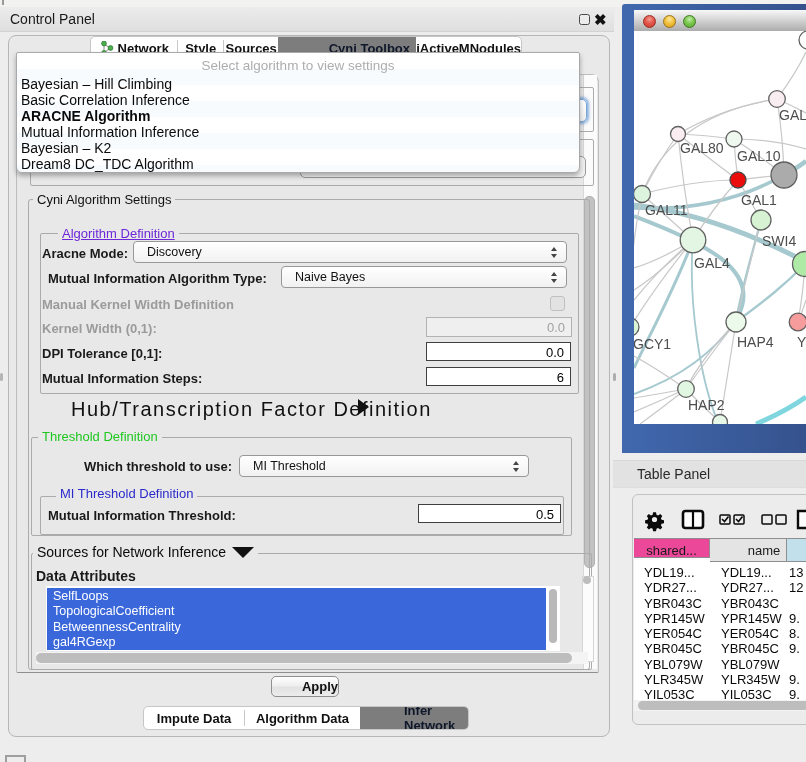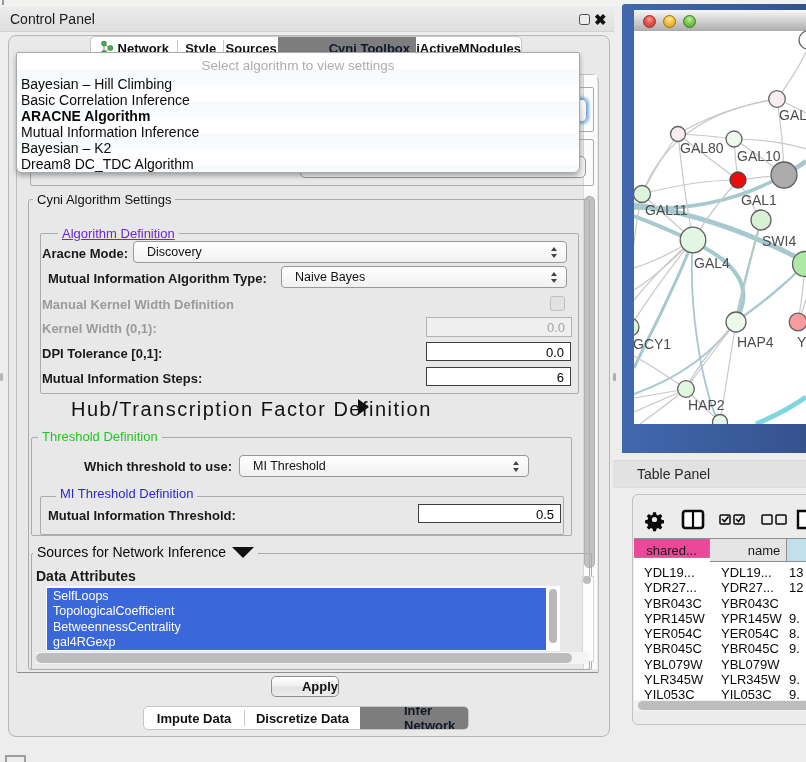--- a/index.html
+++ b/index.html
@@ -131,21 +131,21 @@
 </div>
 <div class="abs" style="left:582px;top:576px;width:10px;height:84px;background:#FCFCFC;border:1px solid #D5D5D5;"></div>
 <div class="abs" style="left:583px;top:576px;width:8px;height:8px;background:#BDBDBD;border-radius:4px;"></div>
 <div class="abs" style="left:36px;top:652px;width:552px;height:12px;background:#F4F4F4;"></div>
 <div class="abs" style="left:36px;top:653px;width:536px;height:10px;background:#BDBDBD;border-radius:5px;"></div>
 
 <div class="abs" style="left:271px;top:676px;width:66px;height:19px;border:1px solid #8F8F8F;border-radius:5px;background:linear-gradient(#FFFFFF,#EFEFEF 45%,#E2E2E2 55%,#ECECEC);text-align:right;font-size:13px;font-weight:bold;color:#111;line-height:19px;">Apply</div>
 <div class="abs tabbar" id="bottabs" style="left:143px;top:706px;width:324px;height:22px;">
   <div class="tab" style="width:100px;">Impute Data</div>
   <div class="tsep"></div>
-  <div class="tab" style="width:115px;">Discretize Data</div>
+  <div class="tab" style="width:115px;">Algorithm Data</div>
   <div class="tab sel" style="flex:1;">Infer Network</div>
 </div>
 <div class="abs" style="left:5px;top:755px;width:17px;height:10px;border:2px solid #9E9E9E;background:#EDEDED;"></div>
 
 <div class="abs tabbar" id="toptabs">
   <div class="tab" style="width:95px;">
     <svg width="14" height="15" viewBox="0 0 14 15" style="margin-right:4px;">
       <line x1="4" y1="3" x2="10" y2="7" stroke="#888" stroke-width="1"></line>
       <line x1="4" y1="3" x2="4" y2="12" stroke="#888" stroke-width="1"></line>
       <line x1="4" y1="12" x2="10" y2="7" stroke="#888" stroke-width="1"></line>

